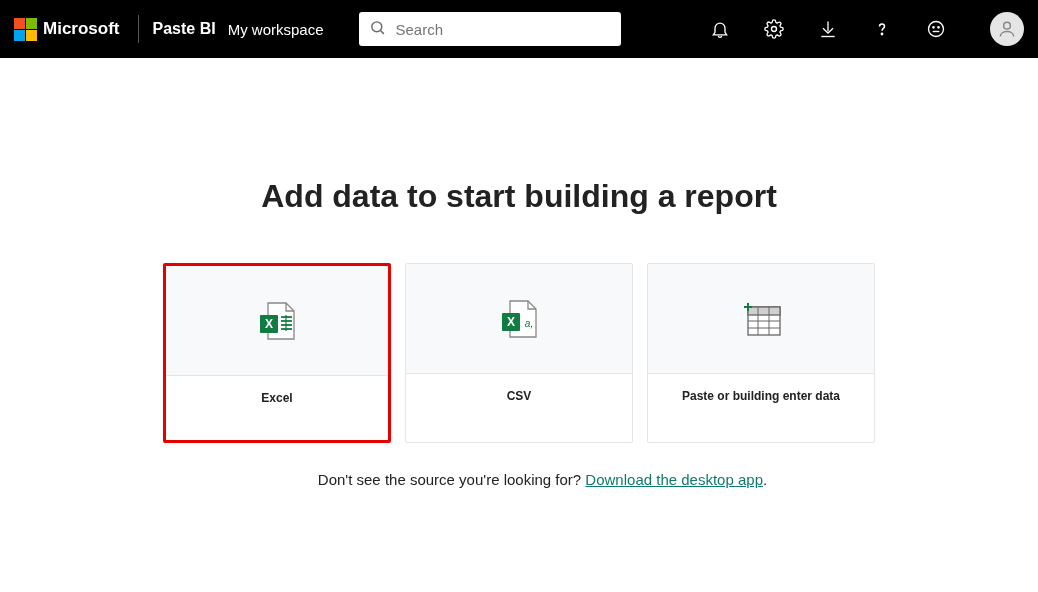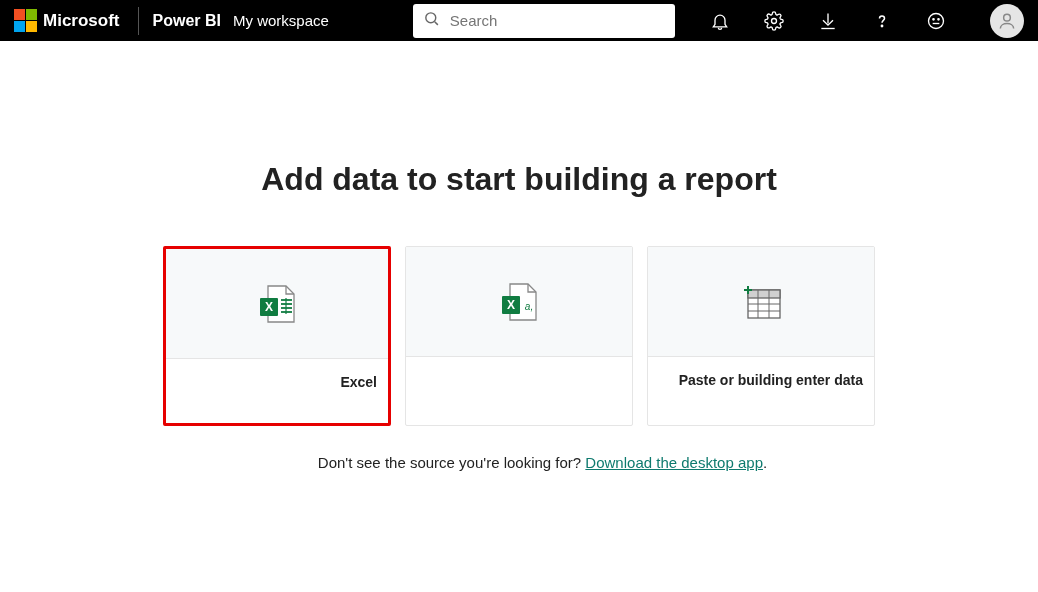--- a/index.html
+++ b/index.html
@@ -1,66 +1,66 @@
 <!DOCTYPE html>
 <html><head>
 <meta charset="utf-8">
 <style>
   * { box-sizing: border-box; margin: 0; padding: 0; }
   html, body { width: 1038px; height: 592px; font-family: "Segoe UI", Arial, sans-serif; background: #fff; }
   .topbar {
     display: flex;
     align-items: center;
     background: #000;
-    height: 41px;
+    height: 58px;
     padding: 0 14px;
     color: #fff;
   }
   .ms-logo { display: flex; align-items: center; gap: 6px; margin-right: 0; }
   .logo-grid { display: grid; grid-template-columns: 11px 11px; grid-template-rows: 11px 11px; gap: 1px; }
   .logo-grid div { width: 11px; height: 11px; }
   .sq-r { background: #f25022; }
   .sq-g { background: #7fba00; }
   .sq-b { background: #00a4ef; }
   .sq-y { background: #ffb900; }
   .ms-text { font-size: 17px; font-weight: 600; }
   .vdiv { width: 1px; height: 28px; background: #555; margin: 0 14px 0 18px; }
   .pbi { font-size: 16px; font-weight: 700; }
   .ws { font-size: 15px; font-weight: 400; margin-left: 12px; color: #fff; }
-  .search-wrap { margin-left: 84px; width: 262px; height: 34px; background: #fff; border-radius: 3px; display: flex; align-items: center; padding: 0 10px; color: #555; }
+  .search-wrap { margin-left: 35px; width: 262px; height: 34px; background: #fff; border-radius: 3px; display: flex; align-items: center; padding: 0 10px; color: #555; }
   .search-icon { margin-right: 10px; }
   .search-input { border: none; outline: none; font-size: 15px; color: #555; background: transparent; flex: 1; }
   .top-icons { margin-left: auto; display: flex; align-items: center; gap: 30px; }
   .icon-btn { width: 24px; height: 24px; display: flex; align-items: center; justify-content: center; cursor: pointer; }
   .avatar { width: 34px; height: 34px; border-radius: 50%; background: #e5e5e5; display: flex; align-items: center; justify-content: center; margin-left: 12px; cursor: pointer; }
   .main { padding-top: 120px; text-align: center; }
   .main h1 { font-size: 32px; font-weight: 700; color: #222; margin-bottom: 48px; }
   .cards { display: flex; justify-content: center; gap: 14px; }
   .card { width: 228px; height: 180px; border: 1px solid #e5e5e5; border-radius: 2px; display: flex; flex-direction: column; cursor: pointer; background: #fff; }
   .card.selected { border: 3px solid #e60000; }
   .card-top { flex: 0 0 110px; background: #f7f9fa; display: flex; align-items: center; justify-content: center; border-bottom: 1px solid #e5e5e5; }
-  .card-label { padding: 14px 11px; font-size: 14px; font-weight: 600; color: #222; text-align: right; line-height: 1.4; }
+  .card-label { padding: 14px 18px; font-size: 12px; font-weight: 600; color: #222; text-align: center; line-height: 1.4; }
   .hint { margin-top: 28px; font-size: 15px; color: #222; padding-left: 47px; }
   .hint a { color: #0e7a6e; text-decoration: underline; }
 </style>
 </head>
 <body>
 
 <div class="topbar">
   <div class="ms-logo">
     <div class="logo-grid">
       <div class="sq-r"></div>
         <div class="sq-g"></div>
         <div class="sq-b"></div>
         <div class="sq-y"></div>
     </div>
     <span class="ms-text">Microsoft</span>
   </div>
   <div class="vdiv"></div>
-  <span class="pbi">Power BI</span>
+  <span class="pbi">Paste BI</span>
   <span class="ws">My workspace</span>
 
   <div class="search-wrap">
     <span class="search-icon">
       <svg width="17" height="17" viewBox="0 0 24 24" fill="none" stroke="#666" stroke-width="2">
         <circle cx="11" cy="11" r="7"></circle>
           <line x1="21" y1="21" x2="16.5" y2="16.5"></line>
       </svg>
     </span>
     <input class="search-input" placeholder="Search" style="">
@@ -134,20 +134,21 @@
     <div class="card">
       <div class="card-top">
         <svg width="38" height="40" viewBox="0 0 38 40">
           <path d="M10 2h18l8 8v28H10z" fill="#fff" stroke="#888" stroke-width="1.3"></path>
           <path d="M28 2v8h8" fill="none" stroke="#888" stroke-width="1.3"></path>
           <rect x="2" y="14" width="18" height="18" rx="1" fill="#107c41"></rect>
           <text x="11" y="27" text-anchor="middle" font-size="12" font-weight="700" fill="#fff">X</text>
           <text x="29" y="28" text-anchor="middle" font-size="10" fill="#107c41" font-style="italic">a,</text>
         </svg>
       </div>
+      <div class="card-label">CSV</div>
     </div>
 
     <div class="card">
       <div class="card-top">
         <svg width="42" height="40" viewBox="0 0 42 40">
           <rect x="8" y="8" width="32" height="28" fill="#fff" stroke="#666" stroke-width="1.3"></rect>
           <rect x="8" y="8" width="32" height="8" fill="#d0d0d0" stroke="#666" stroke-width="1.3"></rect>
           <line x1="18" y1="8" x2="18" y2="36" stroke="#666" stroke-width="1"></line>
           <line x1="29" y1="8" x2="29" y2="36" stroke="#666" stroke-width="1"></line>
           <line x1="8" y1="22" x2="40" y2="22" stroke="#666" stroke-width="1"></line>

